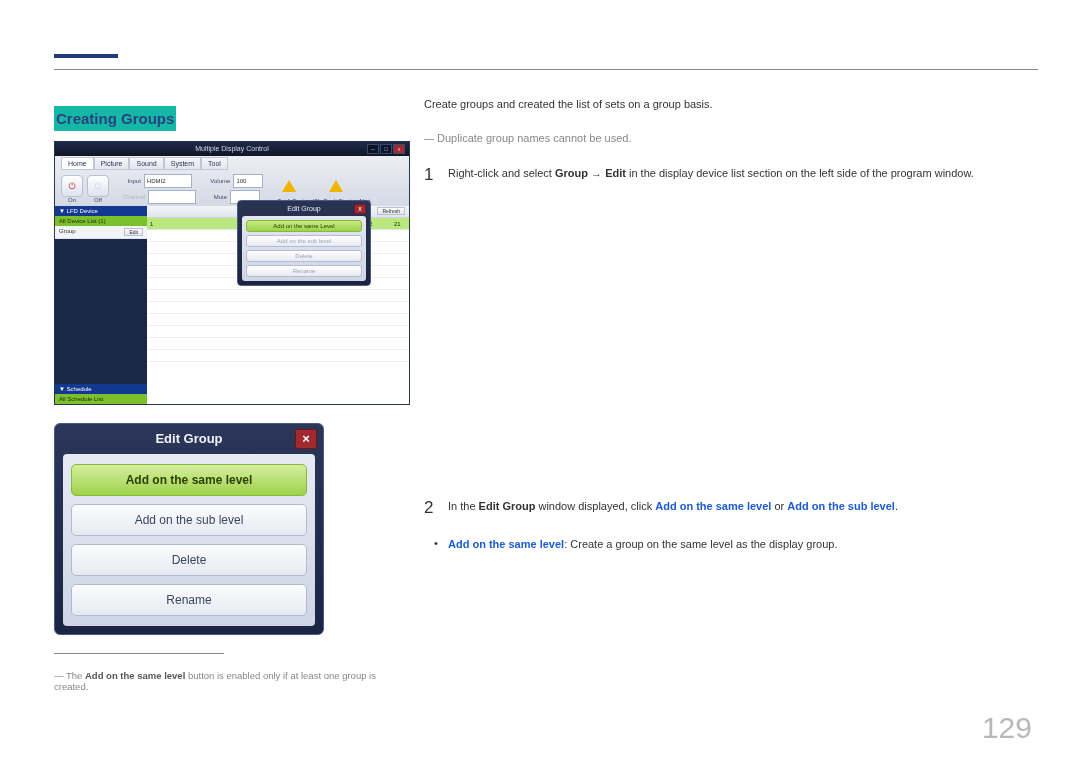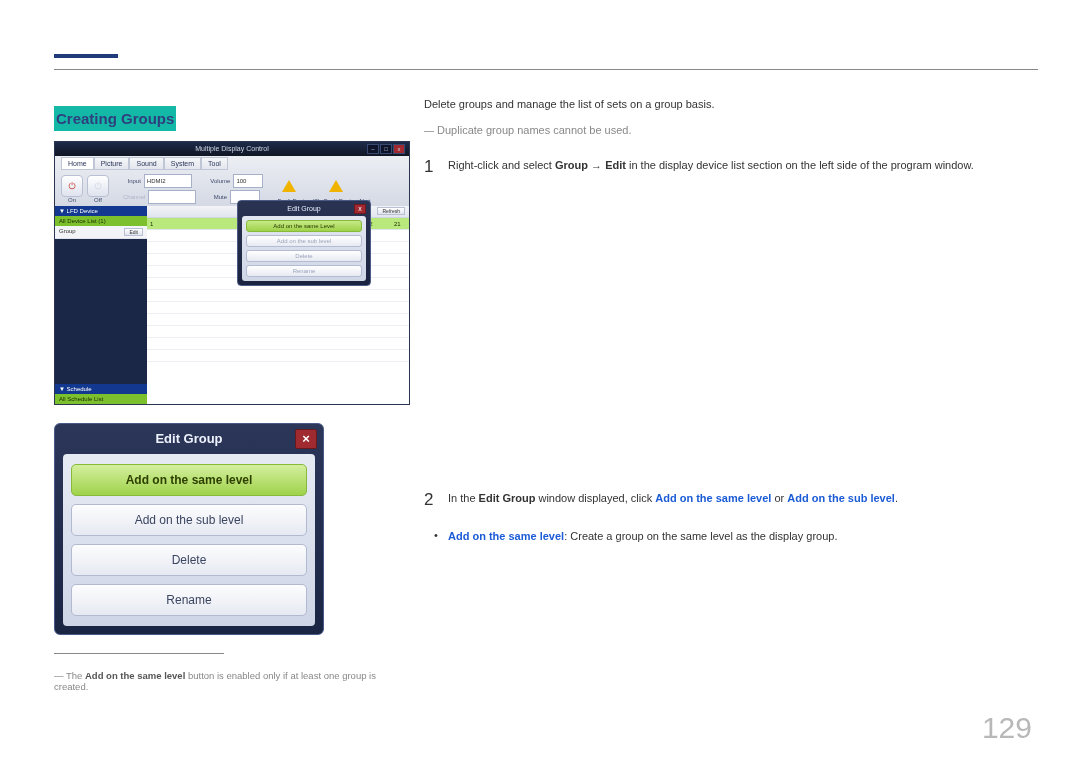--- a/index.html
+++ b/index.html
@@ -342,22 +342,22 @@
       </div>
     </div>
 
     <div class="footnote-rule"></div>
     <div class="footnote">
       ― <span>The </span><span class="bold">Add on the same level</span><span> button is enabled only if at least one group is created.</span>
     </div>
   </div>
 
   <div class="right-col">
-    <div>Delete groups and manage the list of sets on a group basis.</div>
-    <div style="margin-top:8px">
+    <div>Create groups and created the list of sets on a group basis.</div>
+    <div style="margin-top:16px">
       <span class="note-dash">―</span> <span style="color:#888">Duplicate group names cannot be used.</span>
     </div>
 
     <div class="step-row">
       <div class="step-num">1</div>
       <div class="step-body">
         <span>Right-click and select </span><span class="bold">Group</span><span> → </span><span class="bold">Edit</span><span> in the display device list section on the left side of the program window.</span>
       </div>
     </div>
 

